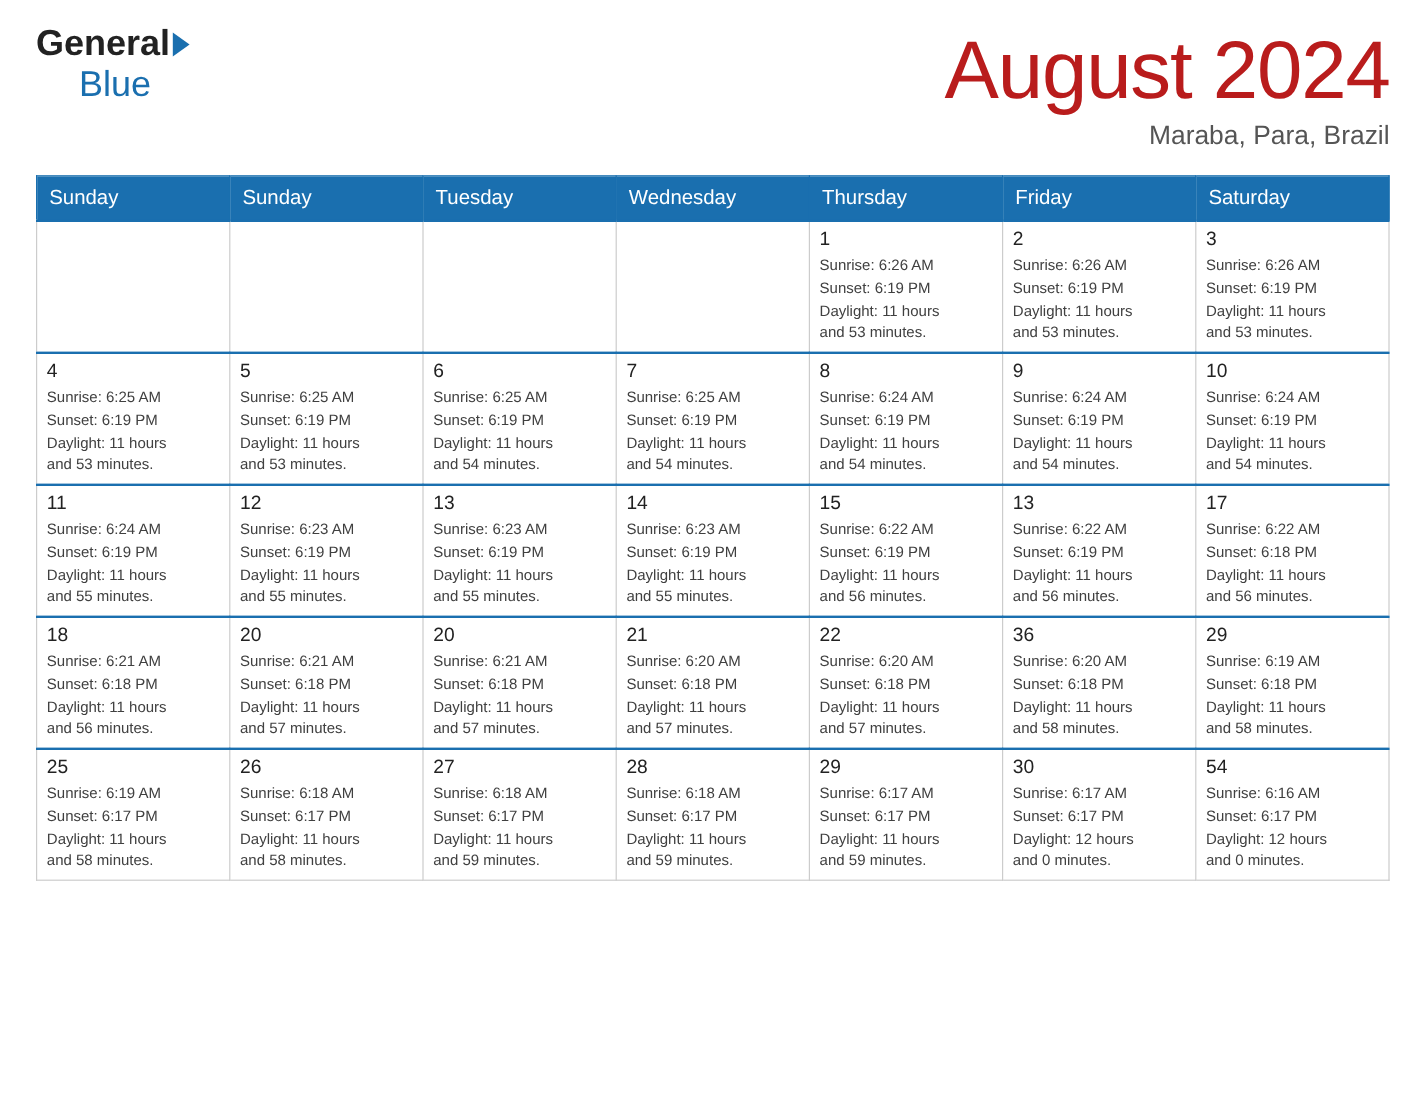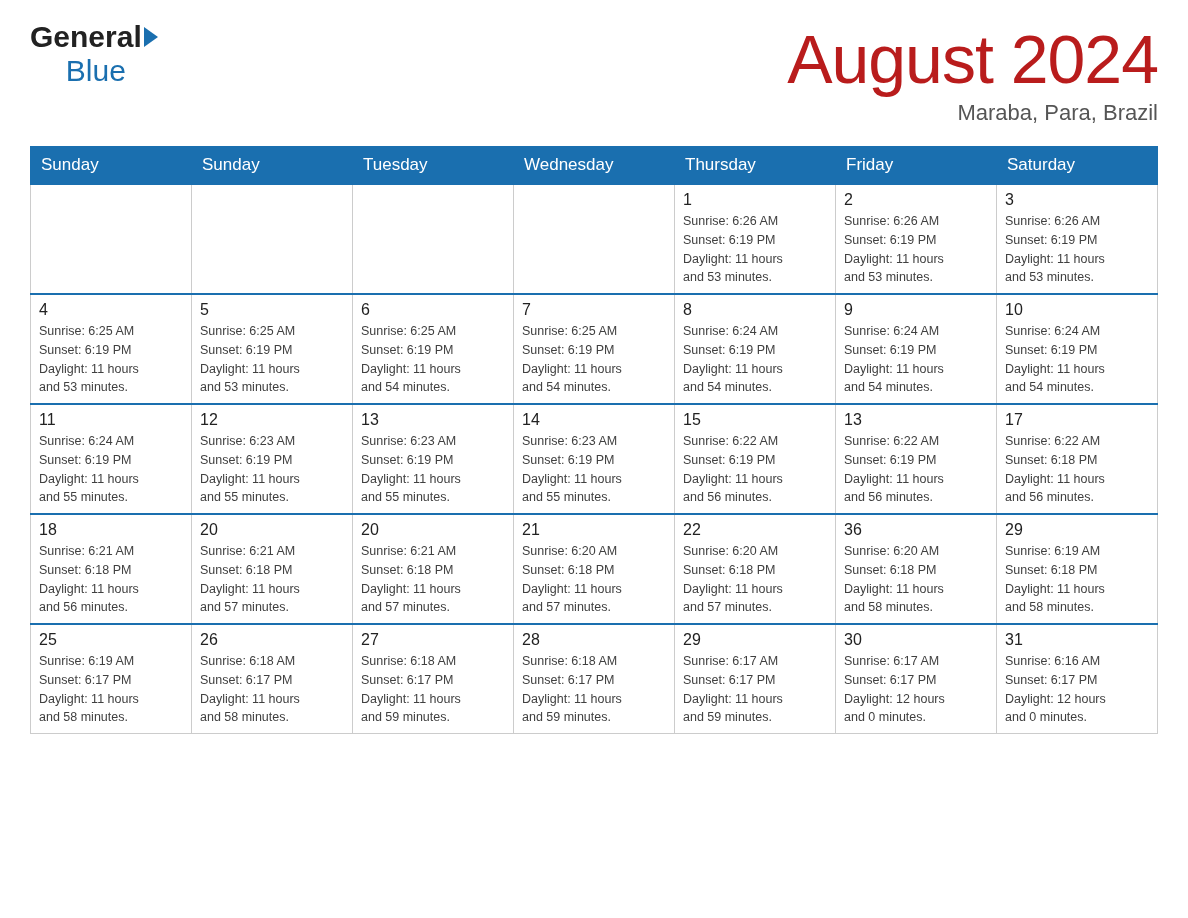--- a/index.html
+++ b/index.html
@@ -354,21 +354,21 @@
 and 59 minutes.</div>
         </td>
         <td>
           <span class="day-number">30</span>
           <div class="day-info" style="white-space: pre-line;">Sunrise: 6:17 AM
 Sunset: 6:17 PM
 Daylight: 12 hours
 and 0 minutes.</div>
         </td>
         <td>
-          <span class="day-number">31</span>
+          <span class="day-number">54</span>
           <div class="day-info" style="white-space: pre-line;">Sunrise: 6:16 AM
 Sunset: 6:17 PM
 Daylight: 12 hours
 and 0 minutes.</div>
         </td>
       </tr>
     </tbody>
 </table>
 
 </body></html>

